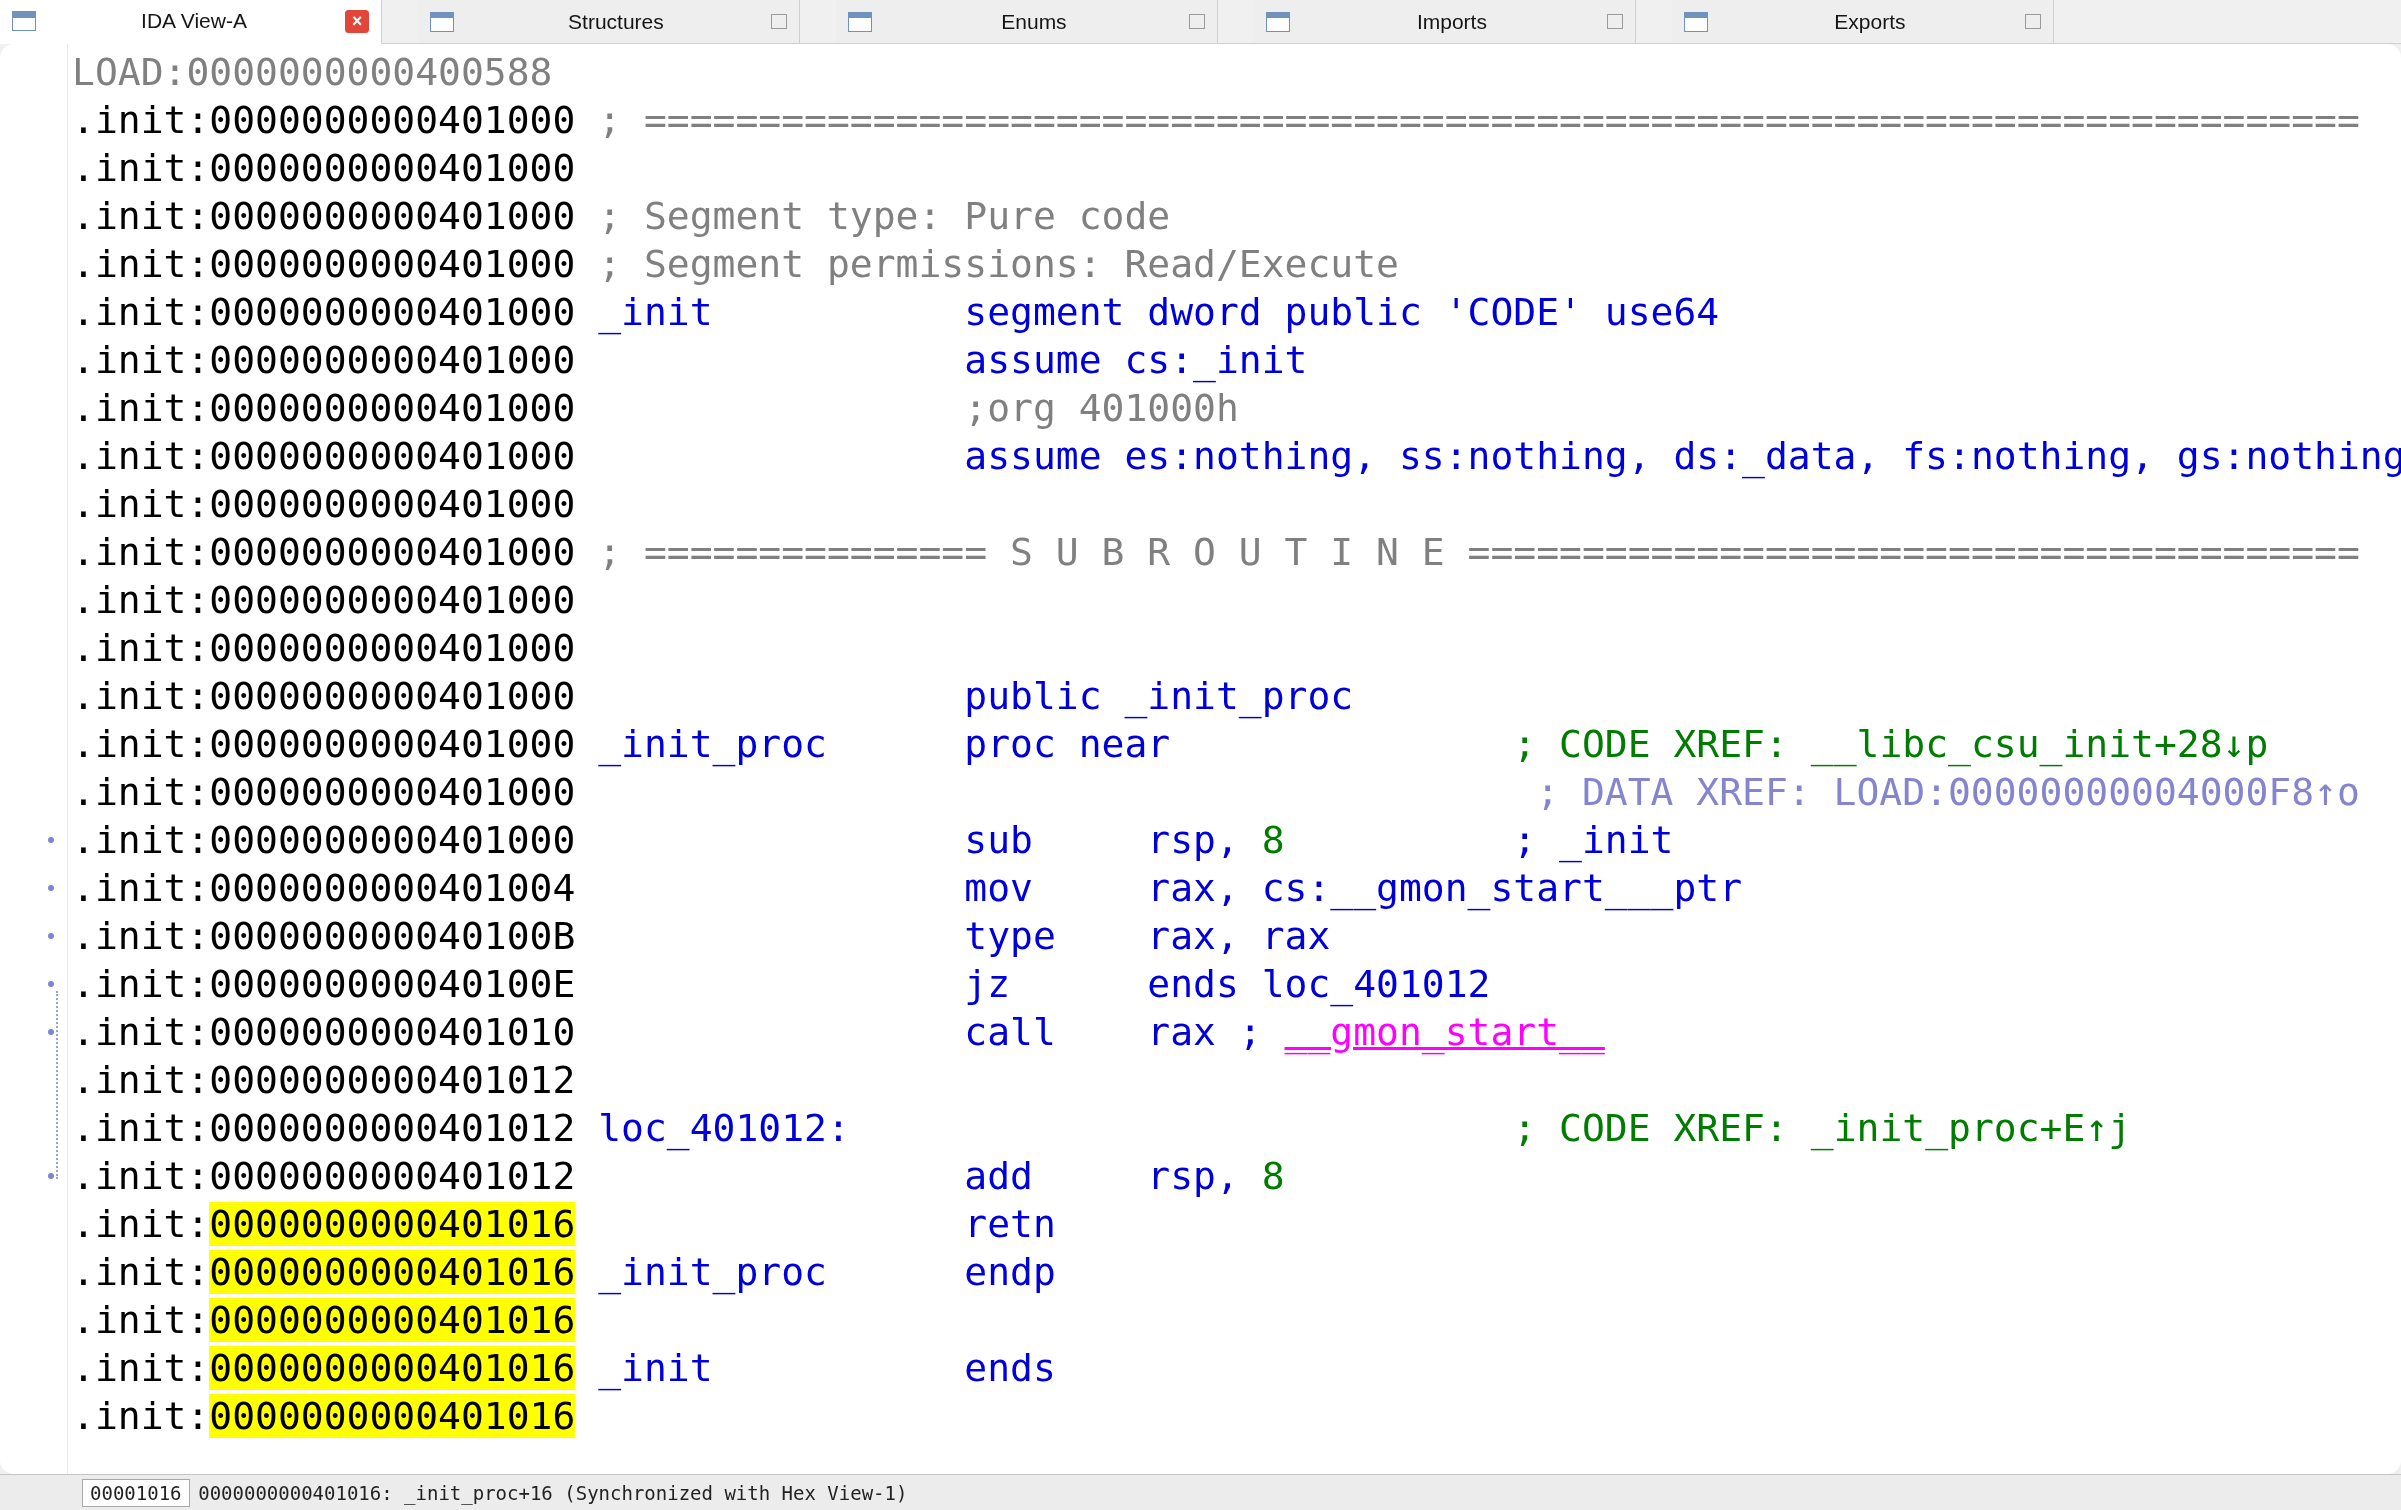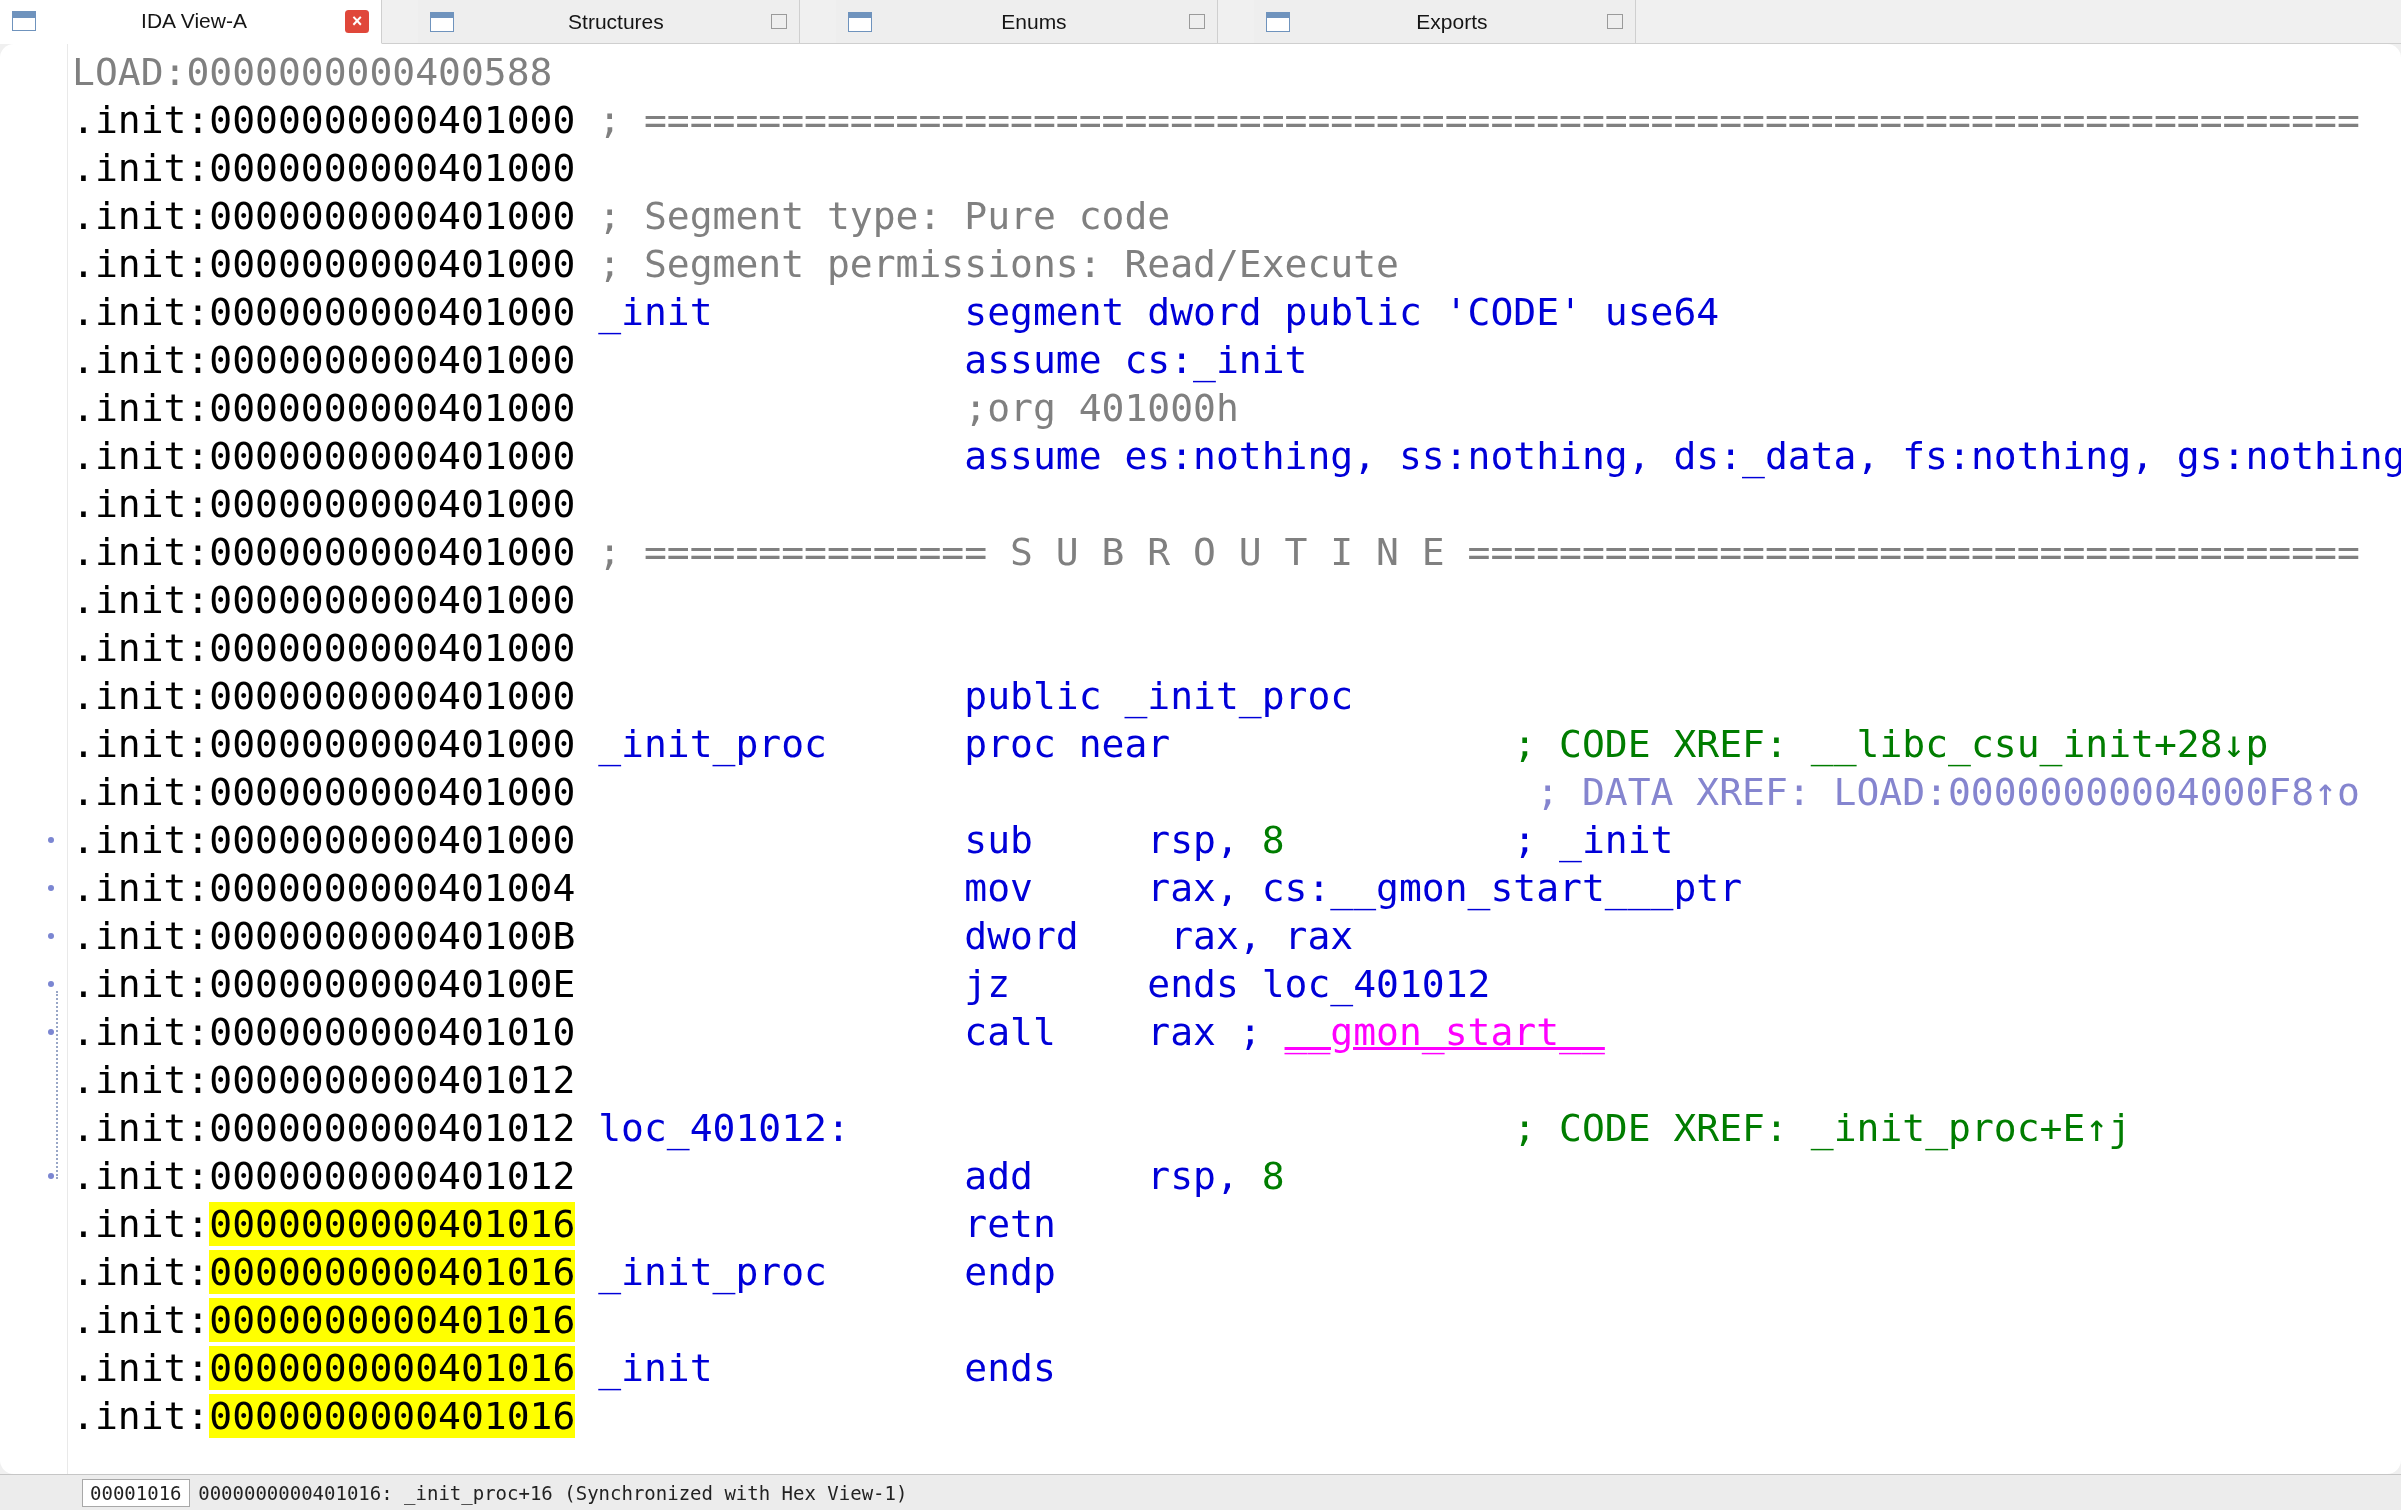--- a/index.html
+++ b/index.html
@@ -154,20 +154,25 @@
     <span class="label">Structures</span>
     <span class="close-inactive"></span>
   </div>
   <div class="tab">
     <span class="winicon"></span>
     <span class="label">Enums</span>
     <span class="close-inactive"></span>
   </div>
   <div class="tab">
     <span class="winicon"></span>
+    <span class="label">Imports</span>
+    <span class="close-inactive"></span>
+  </div>
+  <div class="tab">
+    <span class="winicon"></span>
     <span class="label">Exports</span>
     <span class="close-inactive"></span>
   </div>
 </div>
 
 <div class="listing-panel">
   <div class="gutter-line"></div>
   <div class="jumpline"></div>
   <div class="listing">
       <div class="line"><span class="c">LOAD:0000000000400588</span></div>
@@ -181,21 +186,21 @@
       <div class="line"><span class="a">.init:0000000000401000                 </span><span class="b">assume es:nothing, ss:nothing, ds:_data, fs:nothing, gs:nothing</span></div>
       <div class="line"><span class="a">.init:0000000000401000</span></div>
       <div class="line"><span class="a">.init:0000000000401000 </span><span class="c">; =============== S U B R O U T I N E =======================================</span></div>
       <div class="line"><span class="a">.init:0000000000401000</span></div>
       <div class="line"><span class="a">.init:0000000000401000</span></div>
       <div class="line"><span class="a">.init:0000000000401000                 </span><span class="b">public _init_proc</span></div>
       <div class="line"><span class="a">.init:0000000000401000 </span><span class="b">_init_proc</span><span class="a">      </span><span class="b">proc near</span><span class="a">               </span><span class="g">; CODE XREF: __libc_csu_init+28↓p</span></div>
       <div class="line"><span class="a">.init:0000000000401000                                          </span><span class="v">; DATA XREF: LOAD:00000000004000F8↑o</span></div>
       <div class="line"><span class="dot"></span><span class="a">.init:0000000000401000                 </span><span class="b">sub     rsp, </span><span class="g">8</span><span class="a">          </span><span class="b">; _init</span></div>
       <div class="line"><span class="dot"></span><span class="a">.init:0000000000401004                 </span><span class="b">mov     rax, cs:__gmon_start___ptr</span></div>
-      <div class="line"><span class="dot"></span><span class="a">.init:000000000040100B                 </span><span class="b">dword    rax, rax</span></div>
+      <div class="line"><span class="dot"></span><span class="a">.init:000000000040100B                 </span><span class="b">type    rax, rax</span></div>
       <div class="line"><span class="dot"></span><span class="a">.init:000000000040100E                 </span><span class="b">jz      ends loc_401012</span></div>
       <div class="line"><span class="dot"></span><span class="a">.init:0000000000401010                 </span><span class="b">call    rax ; </span><span class="m">__gmon_start__</span></div>
       <div class="line"><span class="a">.init:0000000000401012</span></div>
       <div class="line"><span class="a">.init:0000000000401012 </span><span class="b">loc_401012:</span><span class="a">                             </span><span class="g">; CODE XREF: _init_proc+E↑j</span></div>
       <div class="line"><span class="dot"></span><span class="a">.init:0000000000401012                 </span><span class="b">add     rsp, </span><span class="g">8</span></div>
       <div class="line"><span class="a">.init:</span><span class="hl">0000000000401016</span><span class="a">                 </span><span class="b">retn</span></div>
       <div class="line"><span class="a">.init:</span><span class="hl">0000000000401016</span><span class="a"> </span><span class="b">_init_proc</span><span class="a">      </span><span class="b">endp</span></div>
       <div class="line"><span class="a">.init:</span><span class="hl">0000000000401016</span></div>
       <div class="line"><span class="a">.init:</span><span class="hl">0000000000401016</span><span class="a"> </span><span class="b">_init</span><span class="a">           </span><span class="b">ends</span></div>
       <div class="line"><span class="a">.init:</span><span class="hl">0000000000401016</span></div>

